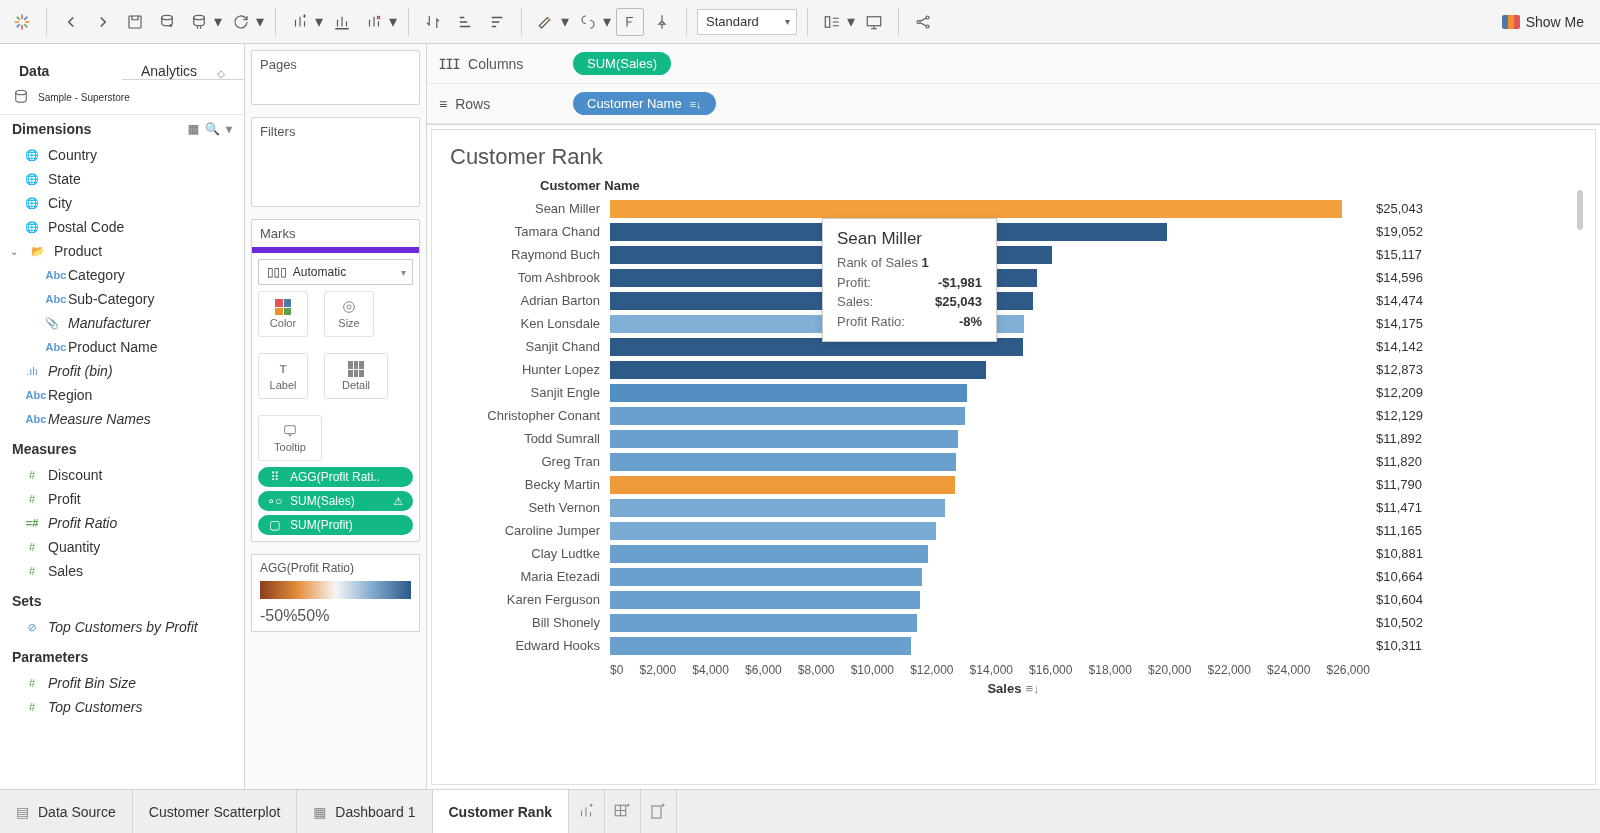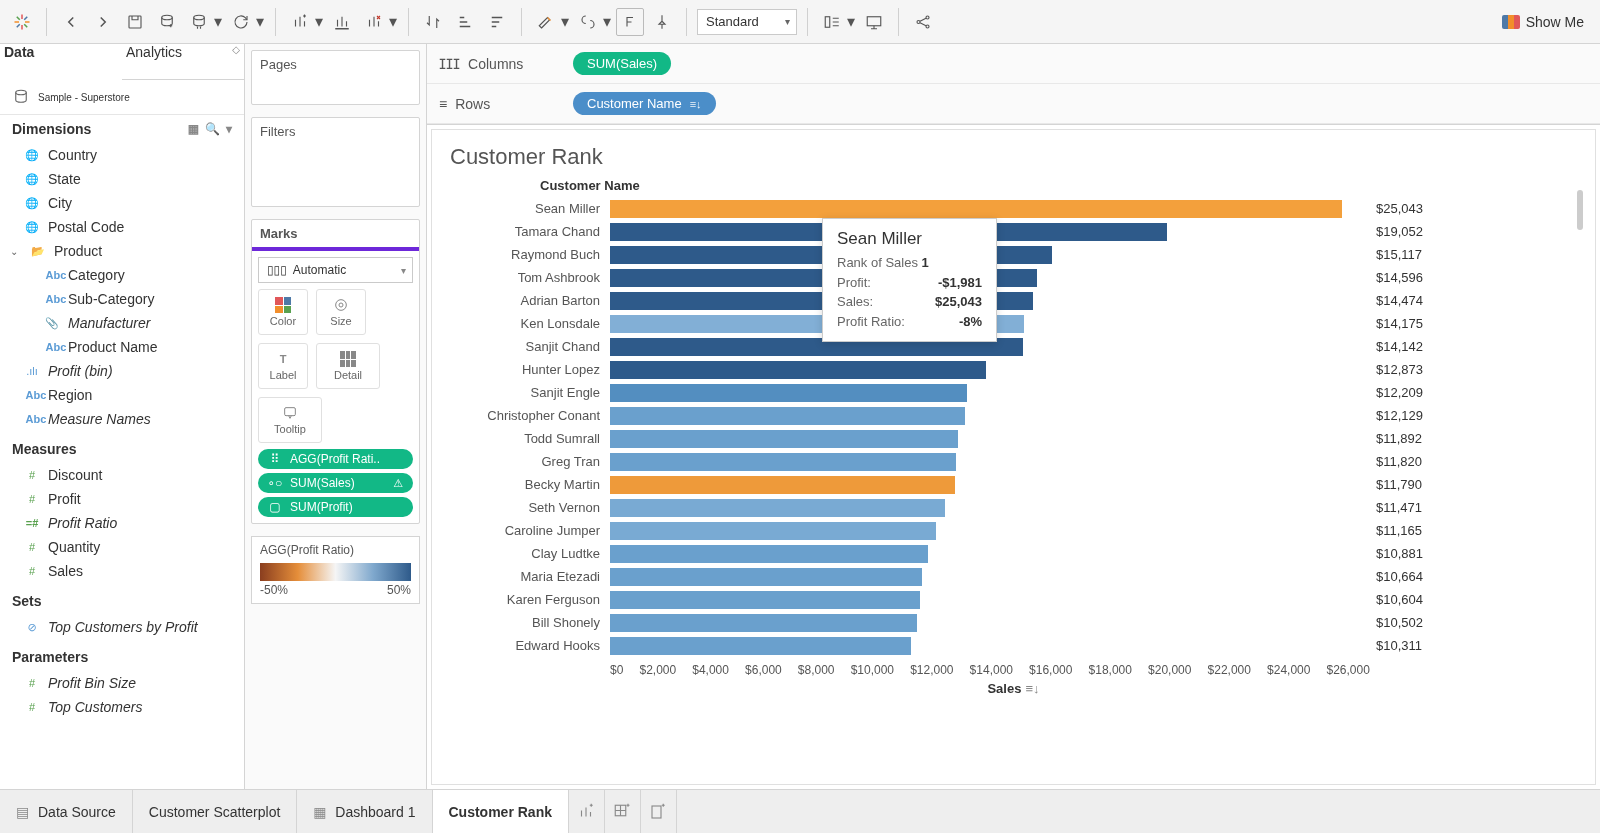--- a/index.html
+++ b/index.html
@@ -10,21 +10,21 @@
 .tbtn svg { width: 18px; height: 18px; }
 .tbtn-dd { display: flex; align-items: center; }
 .tbtn-caret { width: 10px; height: 28px; display: flex; align-items: center; justify-content: center; cursor: pointer; color: #555; }
 .fit-select { height: 26px; border: 1px solid #cacaca; background: #fff; padding: 0 24px 0 8px; font-size: 13px; cursor: pointer; position: relative; min-width: 100px; display: flex; align-items: center; }
 .fit-select::after { content: "▾"; position: absolute; right: 6px; color: #666; font-size: 10px; }
 .showme { margin-left: auto; display: flex; align-items: center; gap: 6px; cursor: pointer; padding: 0 8px; font-size: 14px; }
 .showme-ico { width: 18px; height: 14px; background: linear-gradient(to right, #4e79a7 33%, #f28e2b 33% 66%, #e15759 66%); border-radius: 2px; }
 .workspace { display: flex; height: 745px; }
 .sidebar { width: 245px; border-right: 1px solid #d4d4d4; display: flex; flex-direction: column; background: #fff; }
 .side-tabs { display: flex; border-bottom: 1px solid #d4d4d4; height: 36px; }
-.side-tab { flex: 1; display: flex; align-items: flex-start; padding: 0 4px; font-size: 14px; cursor: pointer; position: relative; }
+.side-tab { flex: 1; display: flex; align-items: flex-end; padding: 0 19px; font-size: 14px; cursor: pointer; position: relative; }
 .side-tab.active { font-weight: 600; }
 .side-tab.active::after { content: ""; position: absolute; bottom: -1px; left: 0; right: 0; height: 2px; background: #fff; }
 .side-tab .tab-dd { margin-left: auto; font-size: 10px; color: #888; }
 .ds-row { display: flex; align-items: center; gap: 8px; padding: 8px 12px; font-size: 10px; border-bottom: 1px solid #e6e6e6; }
 .ds-ico { width: 18px; height: 18px; display: flex; align-items: center; justify-content: center; color: #666; }
 .sec-head { display: flex; align-items: center; padding: 6px 12px; font-weight: 600; font-size: 14px; }
 .sec-head .tools { margin-left: auto; display: flex; gap: 6px; color: #888; font-size: 12px; align-items: center; }
 .field-list { padding: 0 0 4px 0; }
 .field { display: flex; align-items: center; gap: 8px; padding: 2px 12px 2px 24px; font-size: 14px; cursor: pointer; height: 24px; }
 .field.indent { padding-left: 44px; }
@@ -37,35 +37,35 @@
 .fi-bin { color: #5b9bd5; }
 .fi-calc { color: #59a14f; font-weight: 600; font-size: 10px; }
 .fi-set { color: #5b9bd5; }
 .exp { width: 12px; font-size: 10px; color: #666; }
 .italic { font-style: italic; }
 .shelves-col { width: 182px; border-right: 1px solid #d4d4d4; background: #fafafa; display: flex; flex-direction: column; }
 .shelf-box { border: 1px solid #d4d4d4; margin: 6px; background: #fff; border-radius: 2px; }
 .shelf-title { padding: 6px 8px; font-size: 13px; color: #555; }
 .pages-box { height: 55px; }
 .filters-box { height: 90px; }
-.marks-box .shelf-title { border-bottom: 4px solid #6d28d9; font-weight: 700; }
+.marks-box .shelf-title { border-bottom: 6px solid #6d28d9; font-weight: 400; }
 .mark-type { margin: 6px; border: 1px solid #cacaca; height: 26px; display: flex; align-items: center; padding: 0 24px 0 8px; font-size: 12px; position: relative; cursor: pointer; background: #fff; }
 .mark-type::after { content: "▾"; position: absolute; right: 6px; font-size: 10px; color: #888; }
-.mark-btns { display: flex; gap: 8px; padding: 0 6px; flex-wrap: wrap; }
+.mark-btns { display: flex; gap: 16px; padding: 0 6px; flex-wrap: wrap; }
 .mark-btn { width: 50px; height: 46px; border: 1px solid #e0e0e0; border-radius: 3px; display: flex; flex-direction: column; align-items: center; justify-content: center; gap: 2px; cursor: pointer; font-size: 11px; color: #666; background: #fff; }
 .mark-btn .mi { width: 16px; height: 16px; }
 .mark-btn.small { width: 64px; }
 .mark-pills { padding: 6px; display: flex; flex-direction: column; gap: 4px; }
 .mark-pill { background: #12b886; color: #fff; border-radius: 12px; padding: 3px 10px 3px 8px; font-size: 12px; display: flex; align-items: center; gap: 6px; }
 .mark-pill .ptxt { flex: 1; white-space: nowrap; overflow: hidden; text-overflow: ellipsis; }
 .mark-pill .warn { font-size: 11px; }
 .legend-box { margin: 6px; border: 1px solid #d4d4d4; background: #fff; padding: 6px 8px; }
 .legend-title { font-size: 12px; color: #555; margin-bottom: 6px; }
 .legend-grad { height: 18px; background: linear-gradient(to right, #8a3e1f 0%, #e58e3a 25%, #f5f5f5 50%, #7fa8cd 75%, #2e5a8a 100%); position: relative; }
-.legend-range { display: flex; justify-content: space-between; font-size: 12px; color: #555; margin-top: 2px; }
+.legend-range { display: flex; justify-content: flex-start; font-size: 16px; color: #555; margin-top: 8px; }
 .view { flex: 1; display: flex; flex-direction: column; }
 .rc-shelves { border-bottom: 1px solid #d4d4d4; }
 .rc-row { display: flex; align-items: center; height: 40px; border-bottom: 1px solid #e8e8e8; background: #fafafa; }
 .rc-label { width: 140px; display: flex; align-items: center; gap: 8px; padding: 0 12px; font-size: 14px; color: #555; }
 .rc-pills { flex: 1; display: flex; gap: 6px; padding: 0 6px; }
 .pill { border-radius: 14px; padding: 4px 14px; font-size: 13px; color: #fff; display: flex; align-items: center; gap: 8px; }
 .pill.green { background: #12b886; }
 .pill.blue { background: #4b8ec9; }
 .pill .sort-ico { font-size: 11px; opacity: .9; }
 .viz { flex: 1; padding: 14px 18px 8px 18px; position: relative; border: 1px solid #e0e0e0; margin: 4px; background: #fff; overflow: hidden; }

